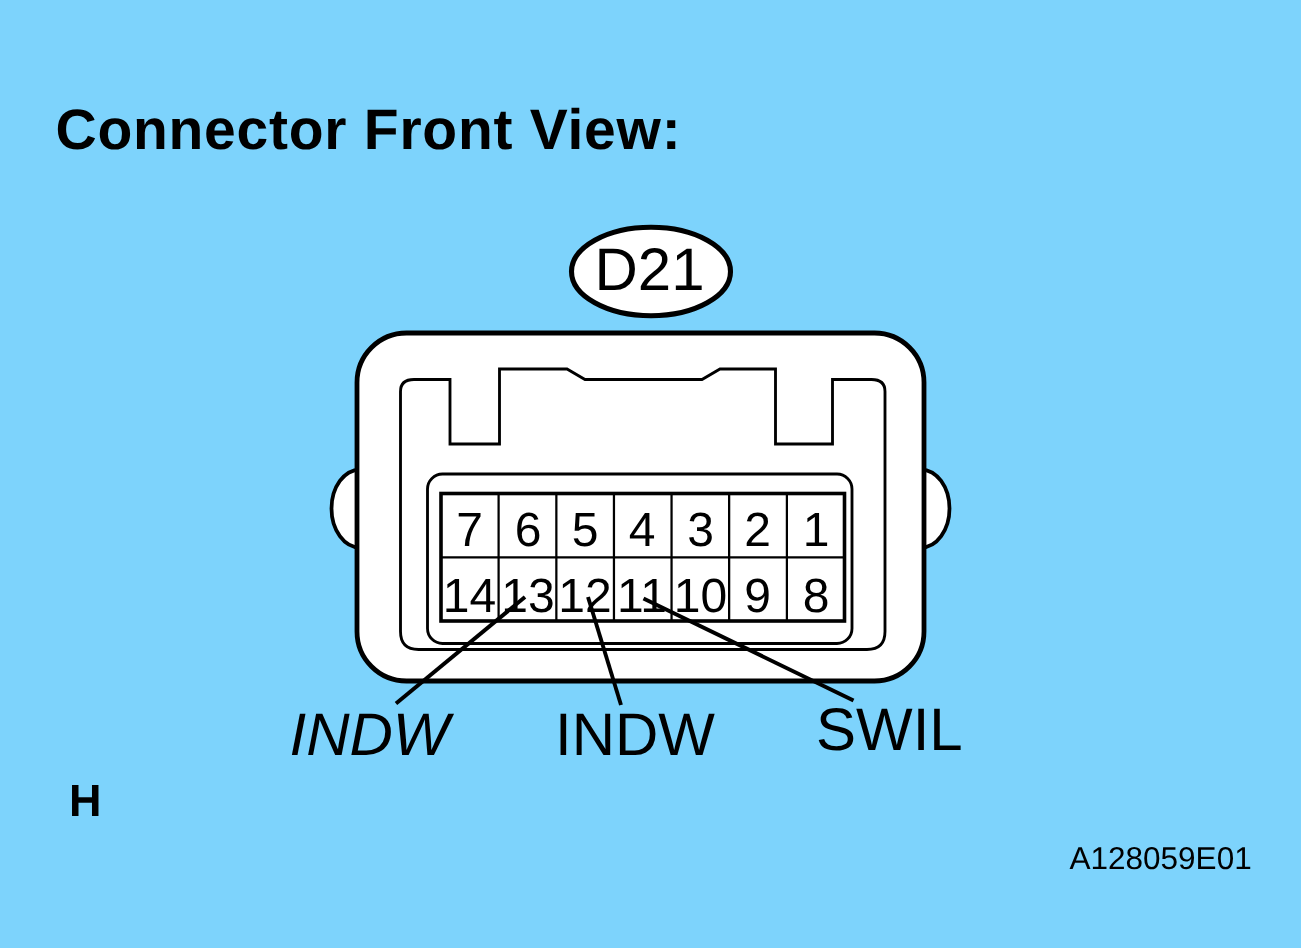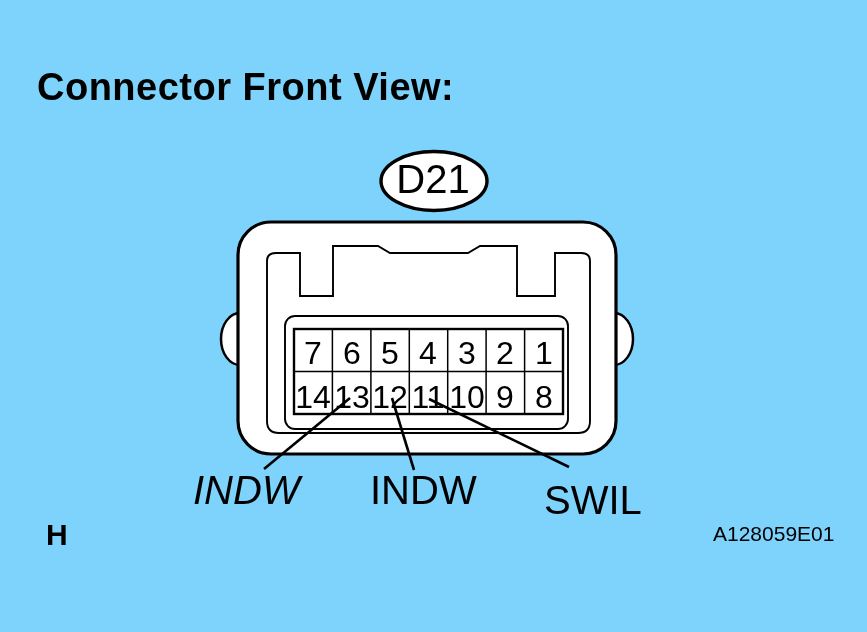--- a/index.html
+++ b/index.html
@@ -19,28 +19,28 @@
   .abs { position: absolute; line-height: 1; white-space: nowrap; }
   .page-title {
     left: 37px; top: 68px;
     font-size: 38px;
     font-weight: bold;
     letter-spacing: 0.5px;
   }
   .pin-label { font-size: 40px; font-weight: 400; }
   .lbl-indw { left: 193px; top: 470px; font-style: italic; }
   .lbl-inds { left: 370px; top: 470px; }
-  .lbl-swil { left: 544px; top: 480px; }
+  .lbl-swil { left: 544px; top: 467px; }
   .section-marker {
     left: 46px; top: 520px;
     font-size: 30px;
     font-weight: bold;
   }
   .figure-code {
-    left: 713px; top: 523px;
+    left: 713px; top: 562px;
     font-size: 21px;
   }
   svg { position: absolute; left: 0; top: 0; }
   svg text {
     font-family: "Liberation Sans", sans-serif;
     fill: #000000;
   }
   .pin-num { font-size: 32px; }
   .badge-text { font-size: 40px; }
 </style>

